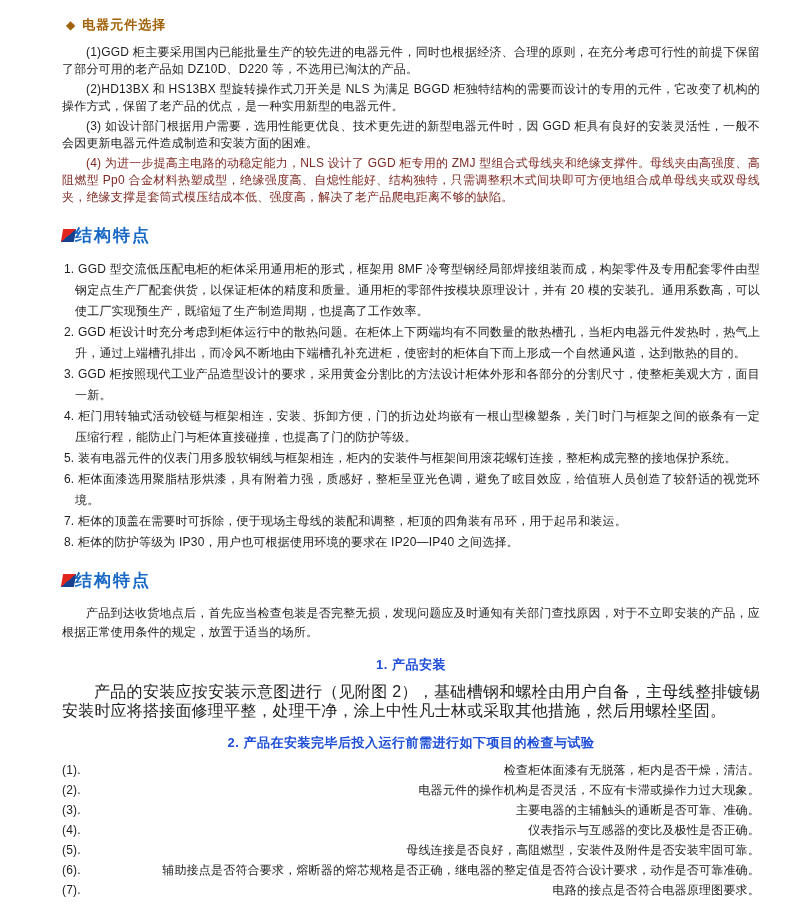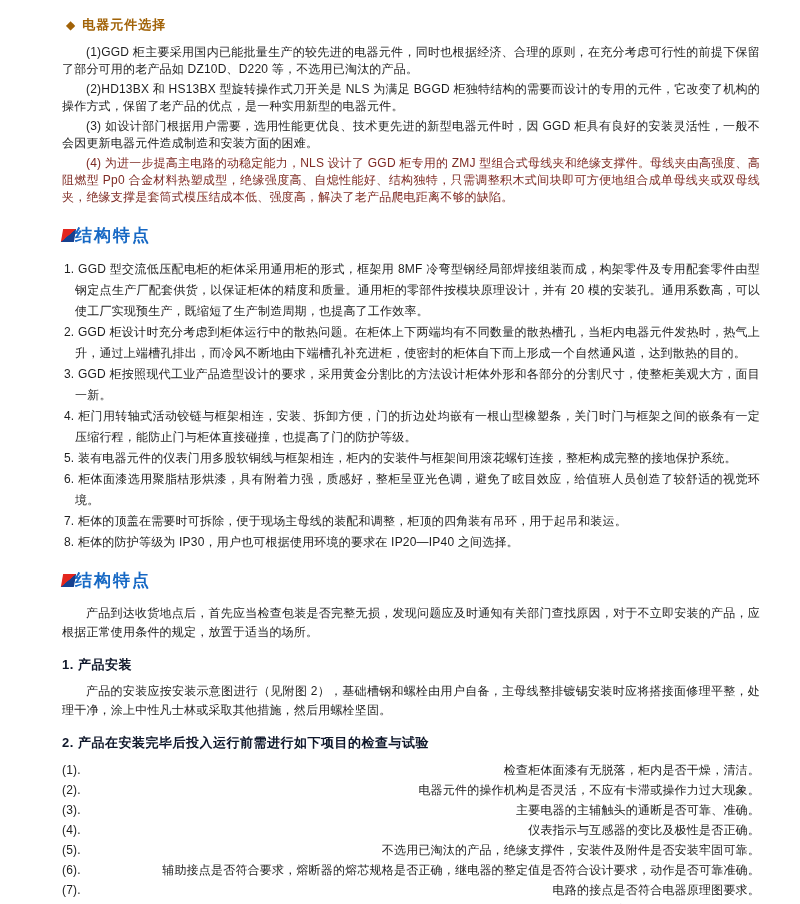--- a/index.html
+++ b/index.html
@@ -47,25 +47,25 @@
   .feature-item{
     font-size:12px;line-height:21px;text-align:justify;
     padding-left:11px;text-indent:-11px;letter-spacing:0.2px;
   }
 
   .intro-para{
     font-size:12px;line-height:19px;margin:0 0 6px 0;
     text-indent:2em;text-align:justify;letter-spacing:0.2px;
   }
   .sub-heading{
-    font-size:13px;font-weight:bold;color:#0f172a;
-    margin:14px 0 8px 0;letter-spacing:0.5px;
+    font-size:13px;font-weight:bold;color:#1d4ed8;
+    margin:14px 0 8px 0;letter-spacing:0.5px;text-align:center;
   }
   .sub-para{
-    font-size:12px;line-height:19px;margin:0;
+    font-size:16px;line-height:19px;margin:0;
     text-indent:2em;text-align:justify;letter-spacing:0.2px;
   }
 
   .checklist{margin-top:4px;}
   .check-item{
     font-size:12px;line-height:20px;display:flex;letter-spacing:0.2px;
   }
   .check-item .num{flex:0 0 30px;}
   .check-item .txt{flex:1;text-align:right;}
 </style>
@@ -123,21 +123,21 @@
     <div class="check-item">
       <span class="num">(3).</span>
       <span class="txt">主要电器的主辅触头的通断是否可靠、准确。</span>
     </div>
     <div class="check-item">
       <span class="num">(4).</span>
       <span class="txt">仪表指示与互感器的变比及极性是否正确。</span>
     </div>
     <div class="check-item">
       <span class="num">(5).</span>
-      <span class="txt">不选用已淘汰的产品，绝缘支撑件，安装件及附件是否安装牢固可靠。</span>
+      <span class="txt">母线连接是否良好，高阻燃型，安装件及附件是否安装牢固可靠。</span>
     </div>
     <div class="check-item">
       <span class="num">(6).</span>
       <span class="txt">辅助接点是否符合要求，熔断器的熔芯规格是否正确，继电器的整定值是否符合设计要求，动作是否可靠准确。</span>
     </div>
     <div class="check-item">
       <span class="num">(7).</span>
       <span class="txt">电路的接点是否符合电器原理图要求。</span>
     </div>
     <div class="check-item">

